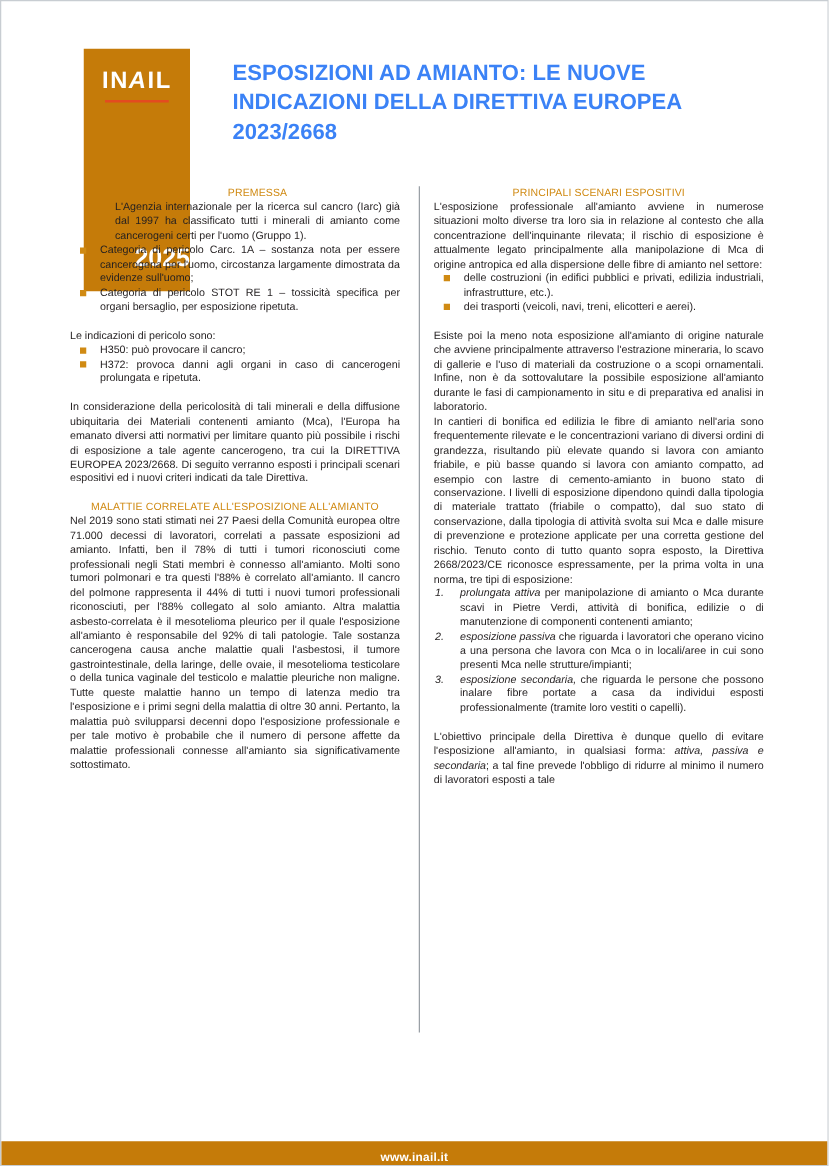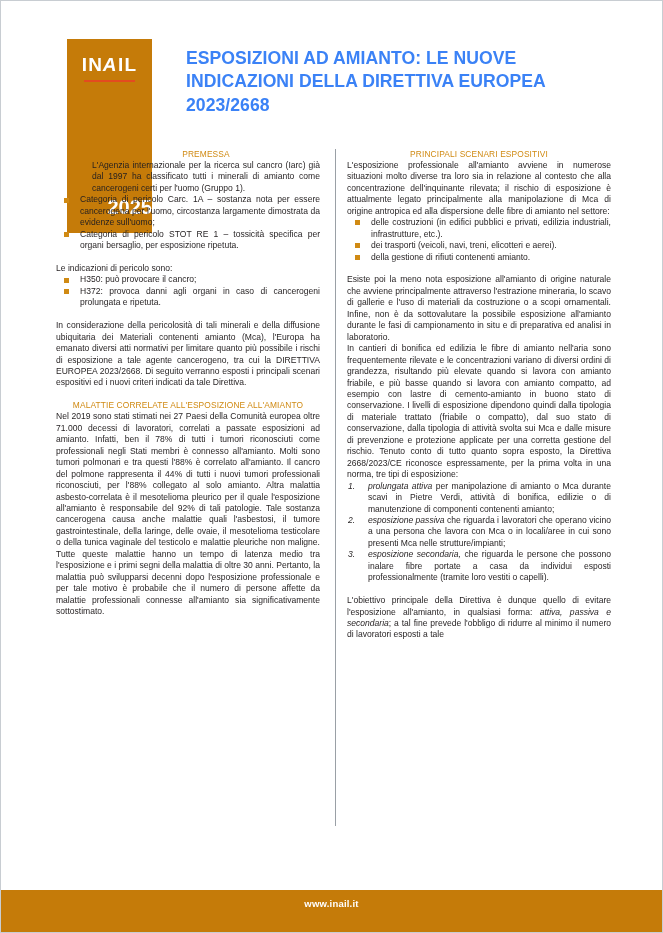--- a/index.html
+++ b/index.html
@@ -183,21 +183,21 @@
     font-style: italic;
   }
   .it { font-style: italic; }
 
   
   .footer {
     position: absolute;
     left: 0;
     bottom: 0;
     width: 100%;
-    height: 42px;
+    height: 19px;
     background: #c57b09;
   }
   .footer-url {
     position: absolute;
     left: 0;
     top: 0;
     width: 100%;
     height: 27px;
     line-height: 27px;
     text-align: center;
@@ -247,21 +247,20 @@
       <div class="sec-head">MALATTIE CORRELATE ALL'ESPOSIZIONE ALL'AMIANTO</div>
       <p class="body">Nel 2019 sono stati stimati nei 27 Paesi della Comunità europea oltre 71.000 decessi di lavoratori, correlati a passate esposizioni ad amianto. Infatti, ben il 78% di tutti i tumori riconosciuti come professionali negli Stati membri è connesso all'amianto. Molti sono tumori polmonari e tra questi l'88% è correlato all'amianto. Il cancro del polmone rappresenta il 44% di tutti i nuovi tumori professionali riconosciuti, per l'88% collegato al solo amianto. Altra malattia asbesto-correlata è il mesotelioma pleurico per il quale l'esposizione all'amianto è responsabile del 92% di tali patologie. Tale sostanza cancerogena causa anche malattie quali l'asbestosi, il tumore gastrointestinale, della laringe, delle ovaie, il mesotelioma testicolare o della tunica vaginale del testicolo e malattie pleuriche non maligne. Tutte queste malattie hanno un tempo di latenza medio tra l'esposizione e i primi segni della malattia di oltre 30 anni. Pertanto, la malattia può svilupparsi decenni dopo l'esposizione professionale e per tale motivo è probabile che il numero di persone affette da malattie professionali connesse all'amianto sia significativamente sottostimato.</p>
     </div>
 
     <div class="col col-right">
       <div class="sec-head">PRINCIPALI SCENARI ESPOSITIVI</div>
       <p class="body">L'esposizione professionale all'amianto avviene in numerose situazioni molto diverse tra loro sia in relazione al contesto che alla concentrazione dell'inquinante rilevata; il rischio di esposizione è attualmente legato principalmente alla manipolazione di Mca di origine antropica ed alla dispersione delle fibre di amianto nel settore:</p>
       <ul class="sq">
         <li>delle costruzioni (in edifici pubblici e privati, edilizia industriali, infrastrutture, etc.).</li>
         <li>dei trasporti (veicoli, navi, treni, elicotteri e aerei).</li>
-        <li>della gestione di rifiuti contenenti amianto.</li>
       </ul>
       <div class="gap"></div>
       <p class="body">Esiste poi la meno nota esposizione all'amianto di origine naturale che avviene principalmente attraverso l'estrazione mineraria, lo scavo di gallerie e l'uso di materiali da costruzione o a scopi ornamentali. Infine, non è da sottovalutare la possibile esposizione all'amianto durante le fasi di campionamento in situ e di preparativa ed analisi in laboratorio.</p>
       <p class="body">In cantieri di bonifica ed edilizia le fibre di amianto nell'aria sono frequentemente rilevate e le concentrazioni variano di diversi ordini di grandezza, risultando più elevate quando si lavora con amianto friabile, e più basse quando si lavora con amianto compatto, ad esempio con lastre di cemento-amianto in buono stato di conservazione. I livelli di esposizione dipendono quindi dalla tipologia di materiale trattato (friabile o compatto), dal suo stato di conservazione, dalla tipologia di attività svolta sui Mca e dalle misure di prevenzione e protezione applicate per una corretta gestione del rischio. Tenuto conto di tutto quanto sopra esposto, la Direttiva 2668/2023/CE riconosce espressamente, per la prima volta in una norma, tre tipi di esposizione:</p>
       <ol class="num">
         <li><span class="it">prolungata attiva</span><span> per manipolazione di amianto o Mca durante scavi in Pietre Verdi, attività di bonifica, edilizie o di manutenzione di componenti contenenti amianto;</span></li>
         <li><span class="it">esposizione passiva</span><span> che riguarda i lavoratori che operano vicino a una persona che lavora con Mca o in locali/aree in cui sono presenti Mca nelle strutture/impianti;</span></li>
         <li><span class="it">esposizione secondaria,</span><span> che riguarda le persone che possono inalare fibre portate a casa da individui esposti professionalmente (tramite loro vestiti o capelli).</span></li>
       </ol>
       <div class="gap"></div>

